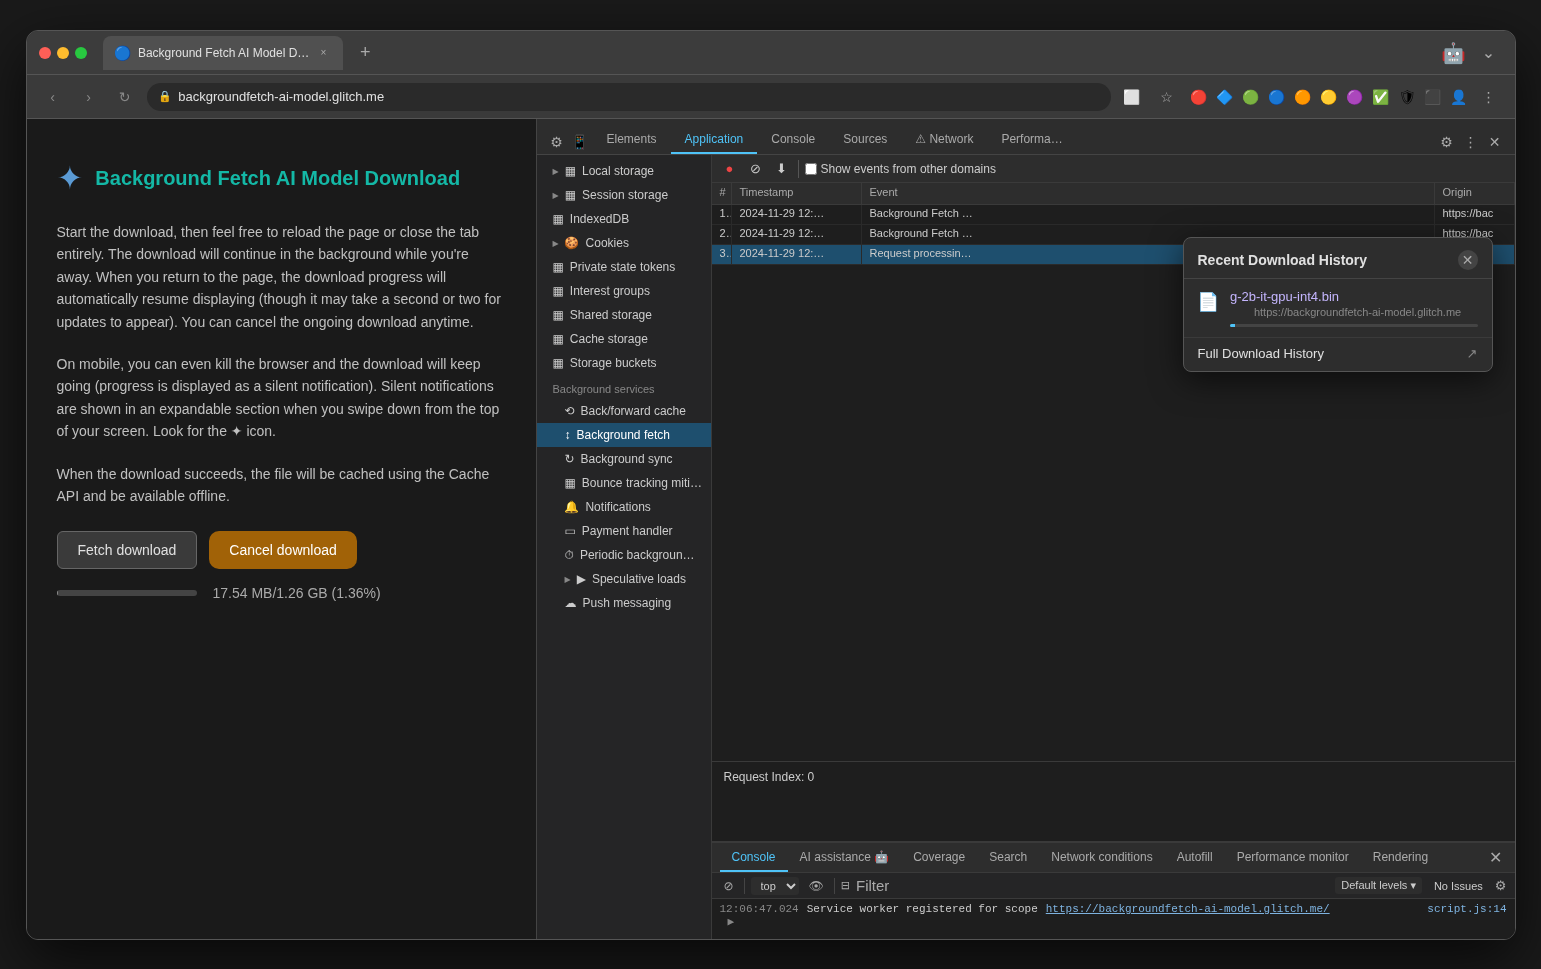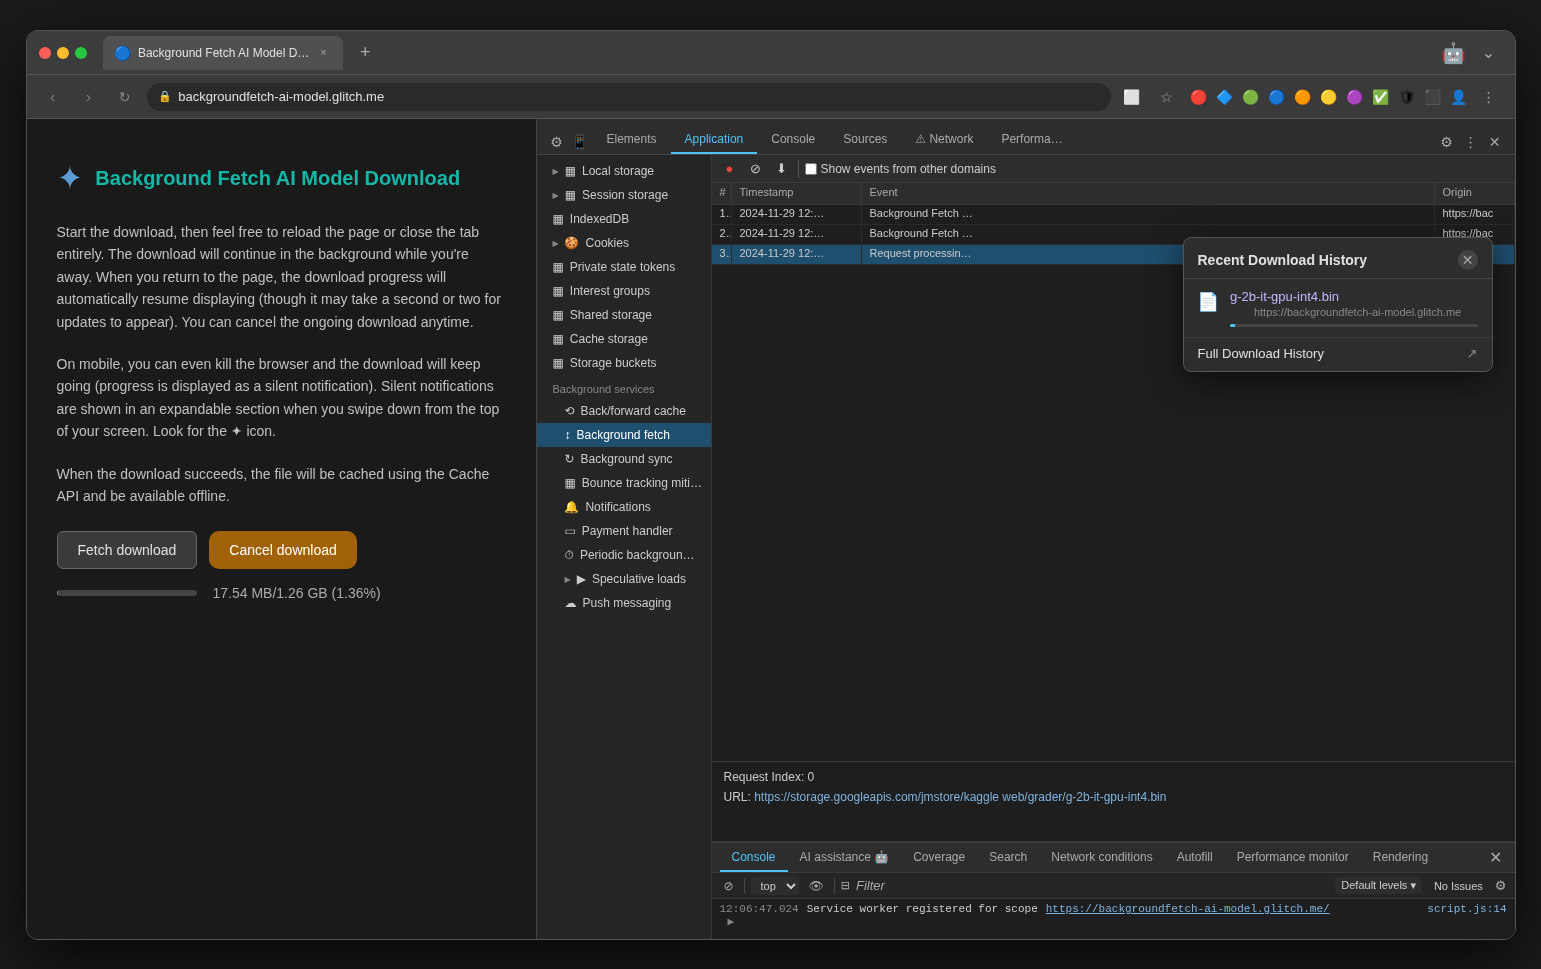--- a/index.html
+++ b/index.html
@@ -519,21 +519,21 @@
     .top-selector {
       background: #2d2d2d;
       color: #ccc;
       border: none;
       font-size: 11px;
       padding: 2px 6px;
       border-radius: 3px;
       cursor: pointer;
     }
     .filter-icon { color: #aaa; font-size: 11px; }
-    .filter-text { color: #aaa; font-size: 13px; font-style: italic; }
+    .filter-text { color: #aaa; font-size: 15px; }
     .default-levels {
       font-size: 11px;
       color: #ccc;
       padding: 2px 6px;
       background: #2d2d2d;
       border-radius: 3px;
     }
     .no-issues {
       font-size: 11px;
       color: #ccc;
@@ -772,24 +772,20 @@
             <div class="event-row selected">
               <div class="erc">3</div>
               <div class="erc">2024-11-29 12:…</div>
               <div class="erc">Request processin…</div>
               <div class="erc">https://bac</div>
             </div>
           </div>
 
           <div class="details-panel">
             <div>Request Index: 0</div>
-            <div style="margin-top:6px;">
-              <span>URL:</span>
-              <span class="details-url">https://storage.googleapis.com/jmstore/kaggle web/grader/g-2b-it-gpu-int4.bin</span>
-            </div>
           </div>
 
           <div class="console-panel">
             <div class="console-tabs">
               <div class="console-tab active">Console</div>
               <div class="console-tab">AI assistance 🤖</div>
               <div class="console-tab">Coverage</div>
               <div class="console-tab">Search</div>
               <div class="console-tab">Network conditions</div>
               <div class="console-tab">Autofill</div>

